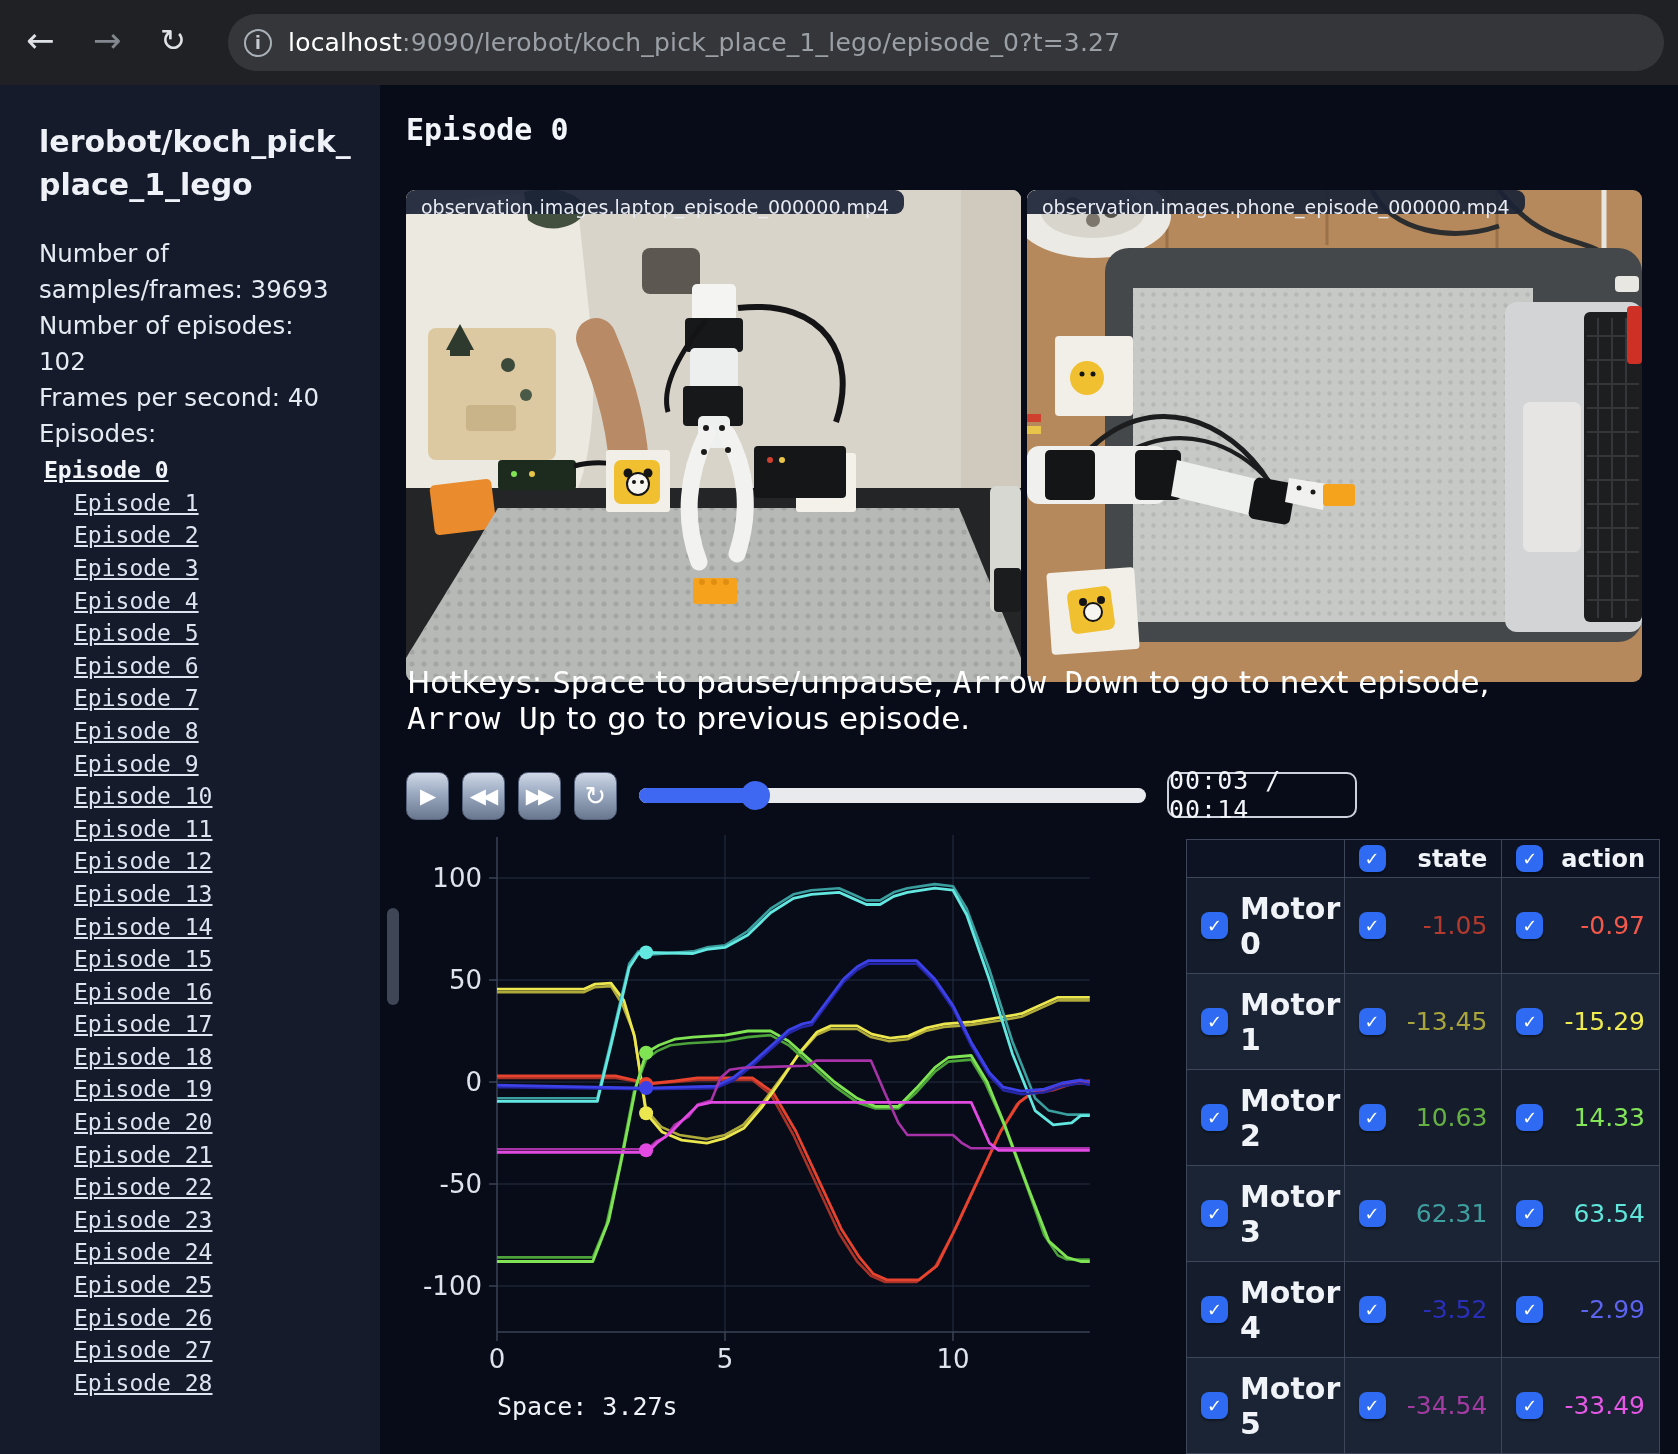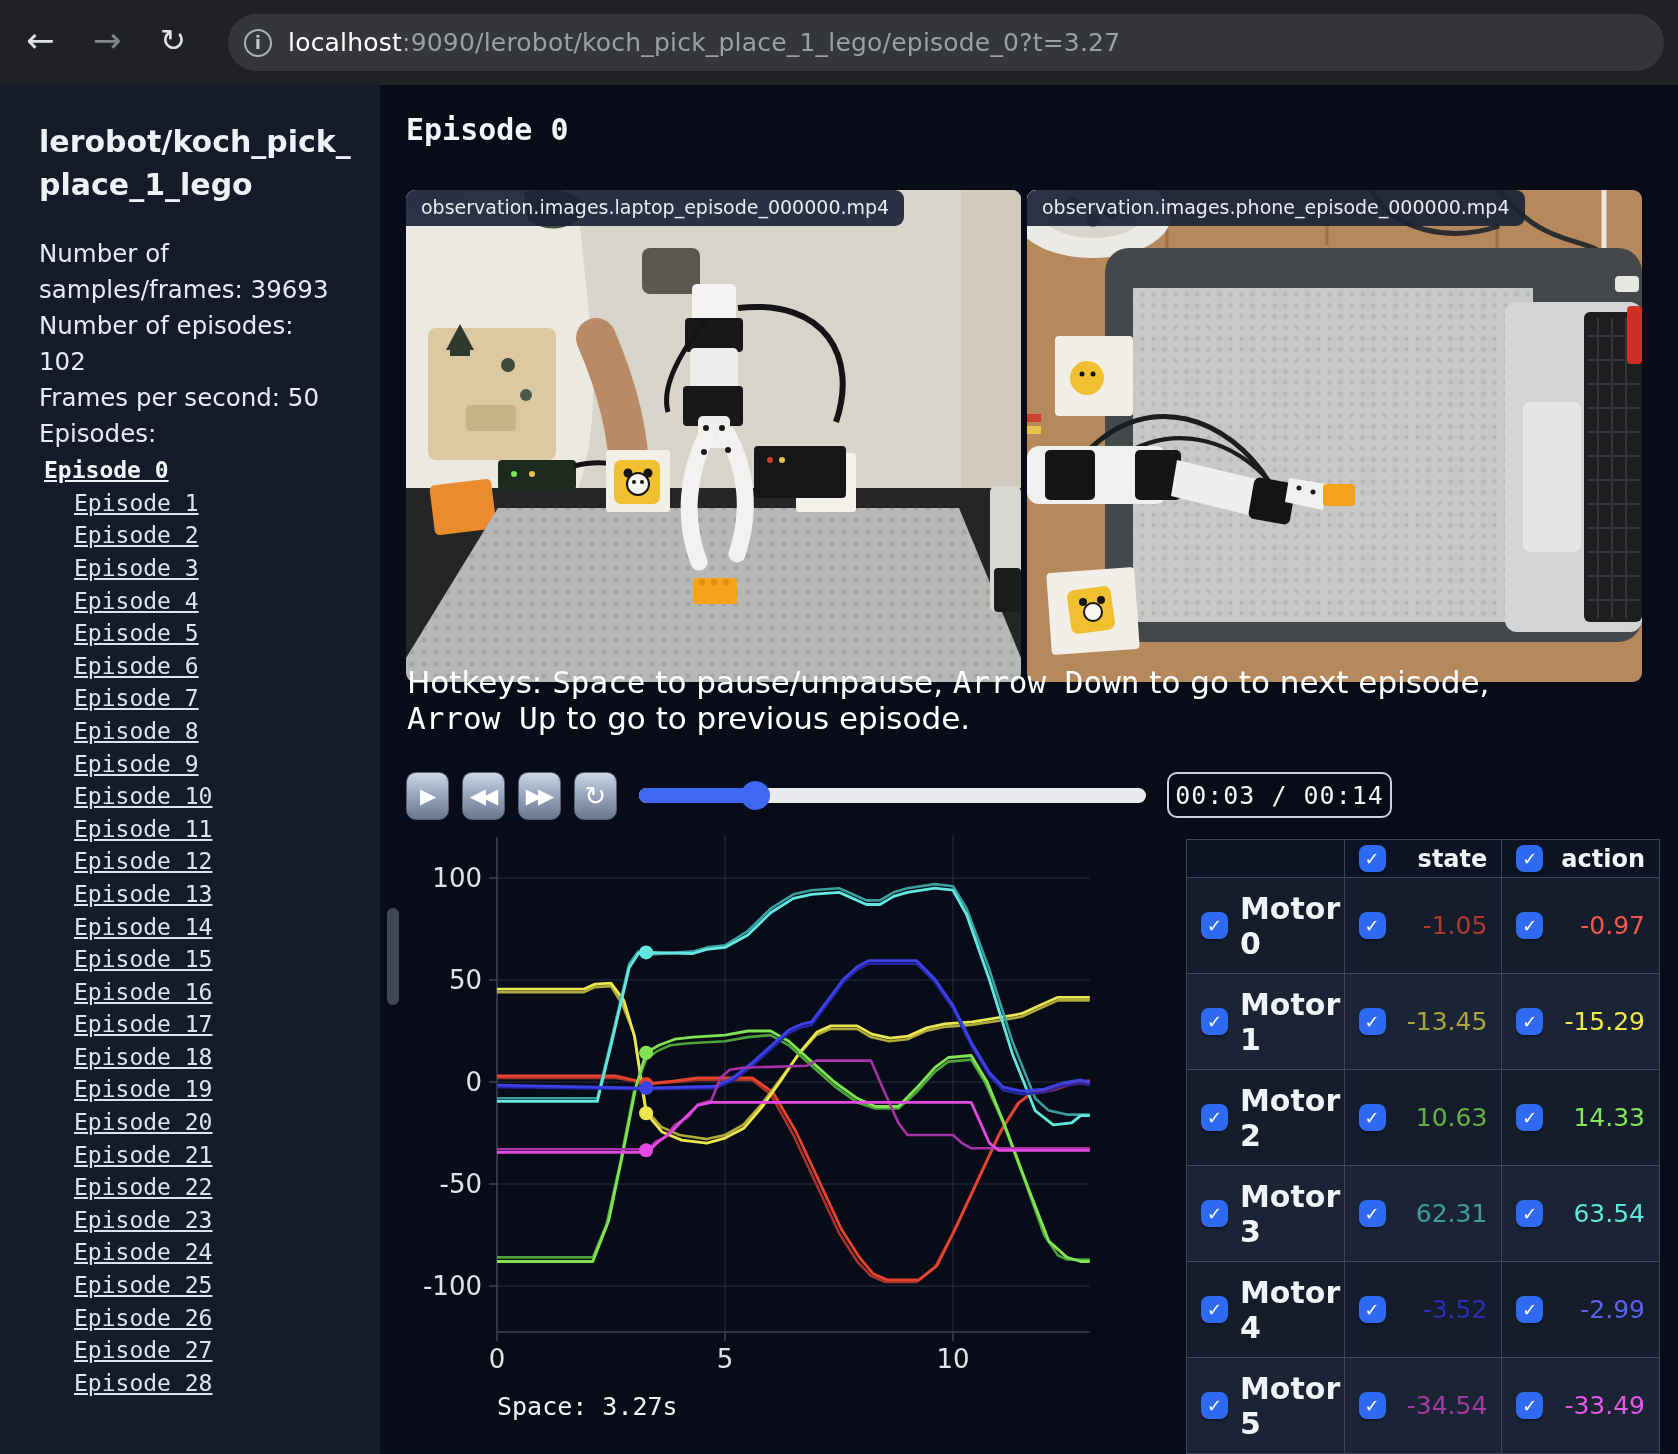--- a/index.html
+++ b/index.html
@@ -34,42 +34,42 @@
   .ep-list a.active { font-weight:bold; color:#f2f5fa; margin-left:-6px; }
   .main-scrollbar { position:absolute; left:387px; top:908px; width:12px; height:97px;
                     border-radius:6px; background:#3f4757; }
 
   
   .page-title { position:absolute; left:406px; top:112px; font-size:30px; font-weight:bold;
                 color:#f2f5fa; }
   .vpanel { position:absolute; top:190px; width:615px; height:492px; border-radius:9px;
             overflow:hidden; background:#10182a; }
   #vpanel-left { left:406px; } #vpanel-right { left:1027px;padding-left:36px; }
-  .vtitle { position:absolute; left:0; top:0; height:36px; max-width:600px;
+  .vtitle { position:absolute; left:0; top:0; height:24px; max-width:600px;
             background:rgba(26,35,54,.92); border-radius:9px 9px 9px 0; color:#e8ebf2;
             font-size:19px; line-height:34px; padding:0 15px; white-space:nowrap; z-index:3; }
   .vpanel svg { position:absolute; left:0; top:0; }
 
   .hotkeys { position:absolute; left:407px; top:664px; width:1180px; font-size:31px;
              color:#ffffff; }
   .hotkeys .k { font-family:"DejaVu Sans Mono", monospace; }
 
   .ctl-row { position:absolute; left:406px; top:772px; height:52px; display:flex; gap:13px; }
   .ctl-btn { width:43px; height:48px; border-radius:10px; border:1px solid #55607a;
              background:linear-gradient(180deg,#cfd8e6 0%,#9aa9c0 45%,#69788f 100%);
              color:#fff; font-size:21px; display:flex; align-items:center; justify-content:center;
              letter-spacing:-4px; padding-right:3px; }
   .ctl-btn.loop { font-size:26px; letter-spacing:0; padding:0; }
   .slider { position:absolute; left:639px; top:788px; width:507px; height:15px;
             background:#e9eaee; border-radius:8px; }
   .slider-fill { position:absolute; left:0; top:0; height:15px; background:#3e68f2;
                  border-radius:8px 0 0 8px; }
   .slider-thumb { position:absolute; top:-7px; width:29px; height:29px; border-radius:50%;
                   background:#3e68f2; }
-  .timebox { position:absolute; left:1167px; top:772px; width:225px; height:46px;
+  .timebox { position:absolute; left:1167px; top:772px; width:190px; height:46px;
              border:2px solid #ccd1dc; border-radius:10px; color:#f2f4f8; font-size:25px;
              display:flex; align-items:center; justify-content:center; letter-spacing:1px; }
 
   #chart-svg { position:absolute; left:406px; top:825px; }
   .time-label { position:absolute; left:497px; top:1392px; font-size:25px; color:#eef1f6; }
 
   
   .mtable { position:absolute; left:1186px; top:839px; width:474px; height:614px;
             border:1px solid #3e4659; border-collapse:collapse; color:#f0f3f8;
             background:#0d1322; table-layout:fixed; }
@@ -98,21 +98,21 @@
     <span class="url-text"><b>localhost</b><span>:9090/lerobot/koch_pick_place_1_lego/episode_0?t=3.27</span></span>
   </div>
 </div>
 
 <div class="sidebar">
   <div class="ds-title">lerobot/koch_pick_place_1_lego</div>
   <div class="stats">
     <div id="stats-lines">
         <div>Number of samples/frames: 39693</div>
         <div>Number of episodes: 102</div>
-        <div>Frames per second: 50</div>
+        <div>Frames per second: 40</div>
       </div>
     <div>Episodes:</div>
   </div>
   <div class="ep-list" id="episode-list">
       <a href="#" class="active">Episode 0</a>
       <a href="#" class="">Episode 1</a>
       <a href="#" class="">Episode 2</a>
       <a href="#" class="">Episode 3</a>
       <a href="#" class="">Episode 4</a>
       <a href="#" class="">Episode 5</a>

